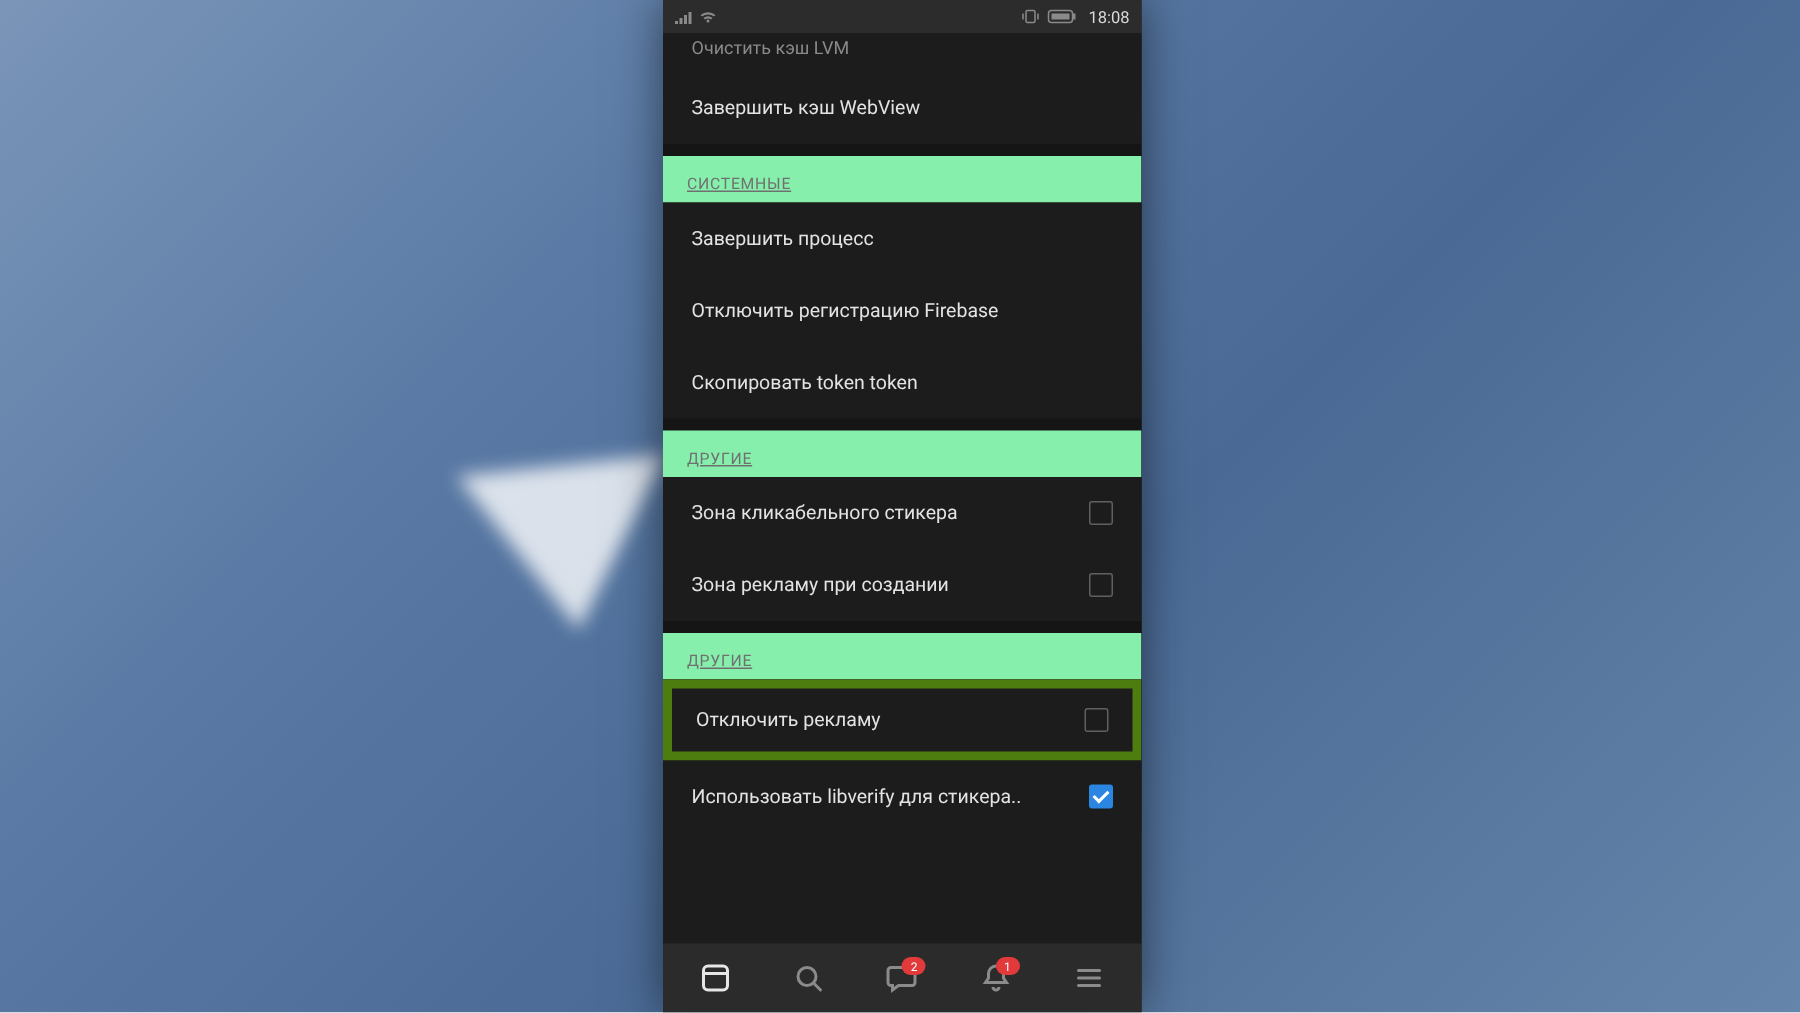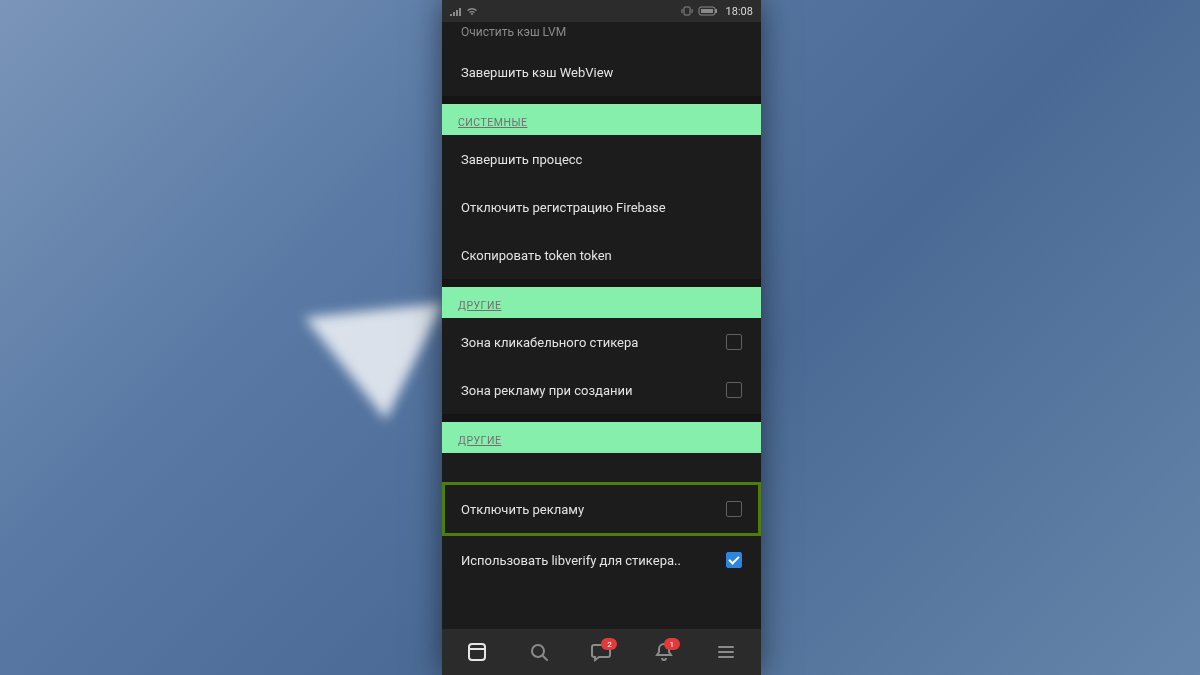--- a/index.html
+++ b/index.html
@@ -109,23 +109,22 @@
   }
   .section-header {
     padding: 12px 16px 6px 16px;
     color: #707070;
     font-size: 10.5px;
     letter-spacing: 0.5px;
     background: #86efac;
     text-decoration: underline;
   }
   .row.highlight {
-    border: 3px solid #4d7c0f;
+    border: 6px solid #4d7c0f;
     height: 54px;
-    margin-top: 29px;
   }
   .checkbox {
     width: 16px;
     height: 16px;
     border: 1.5px solid #606060;
     border-radius: 2px;
     box-sizing: border-box;
     flex-shrink: 0;
   }
   .checkbox.checked {

